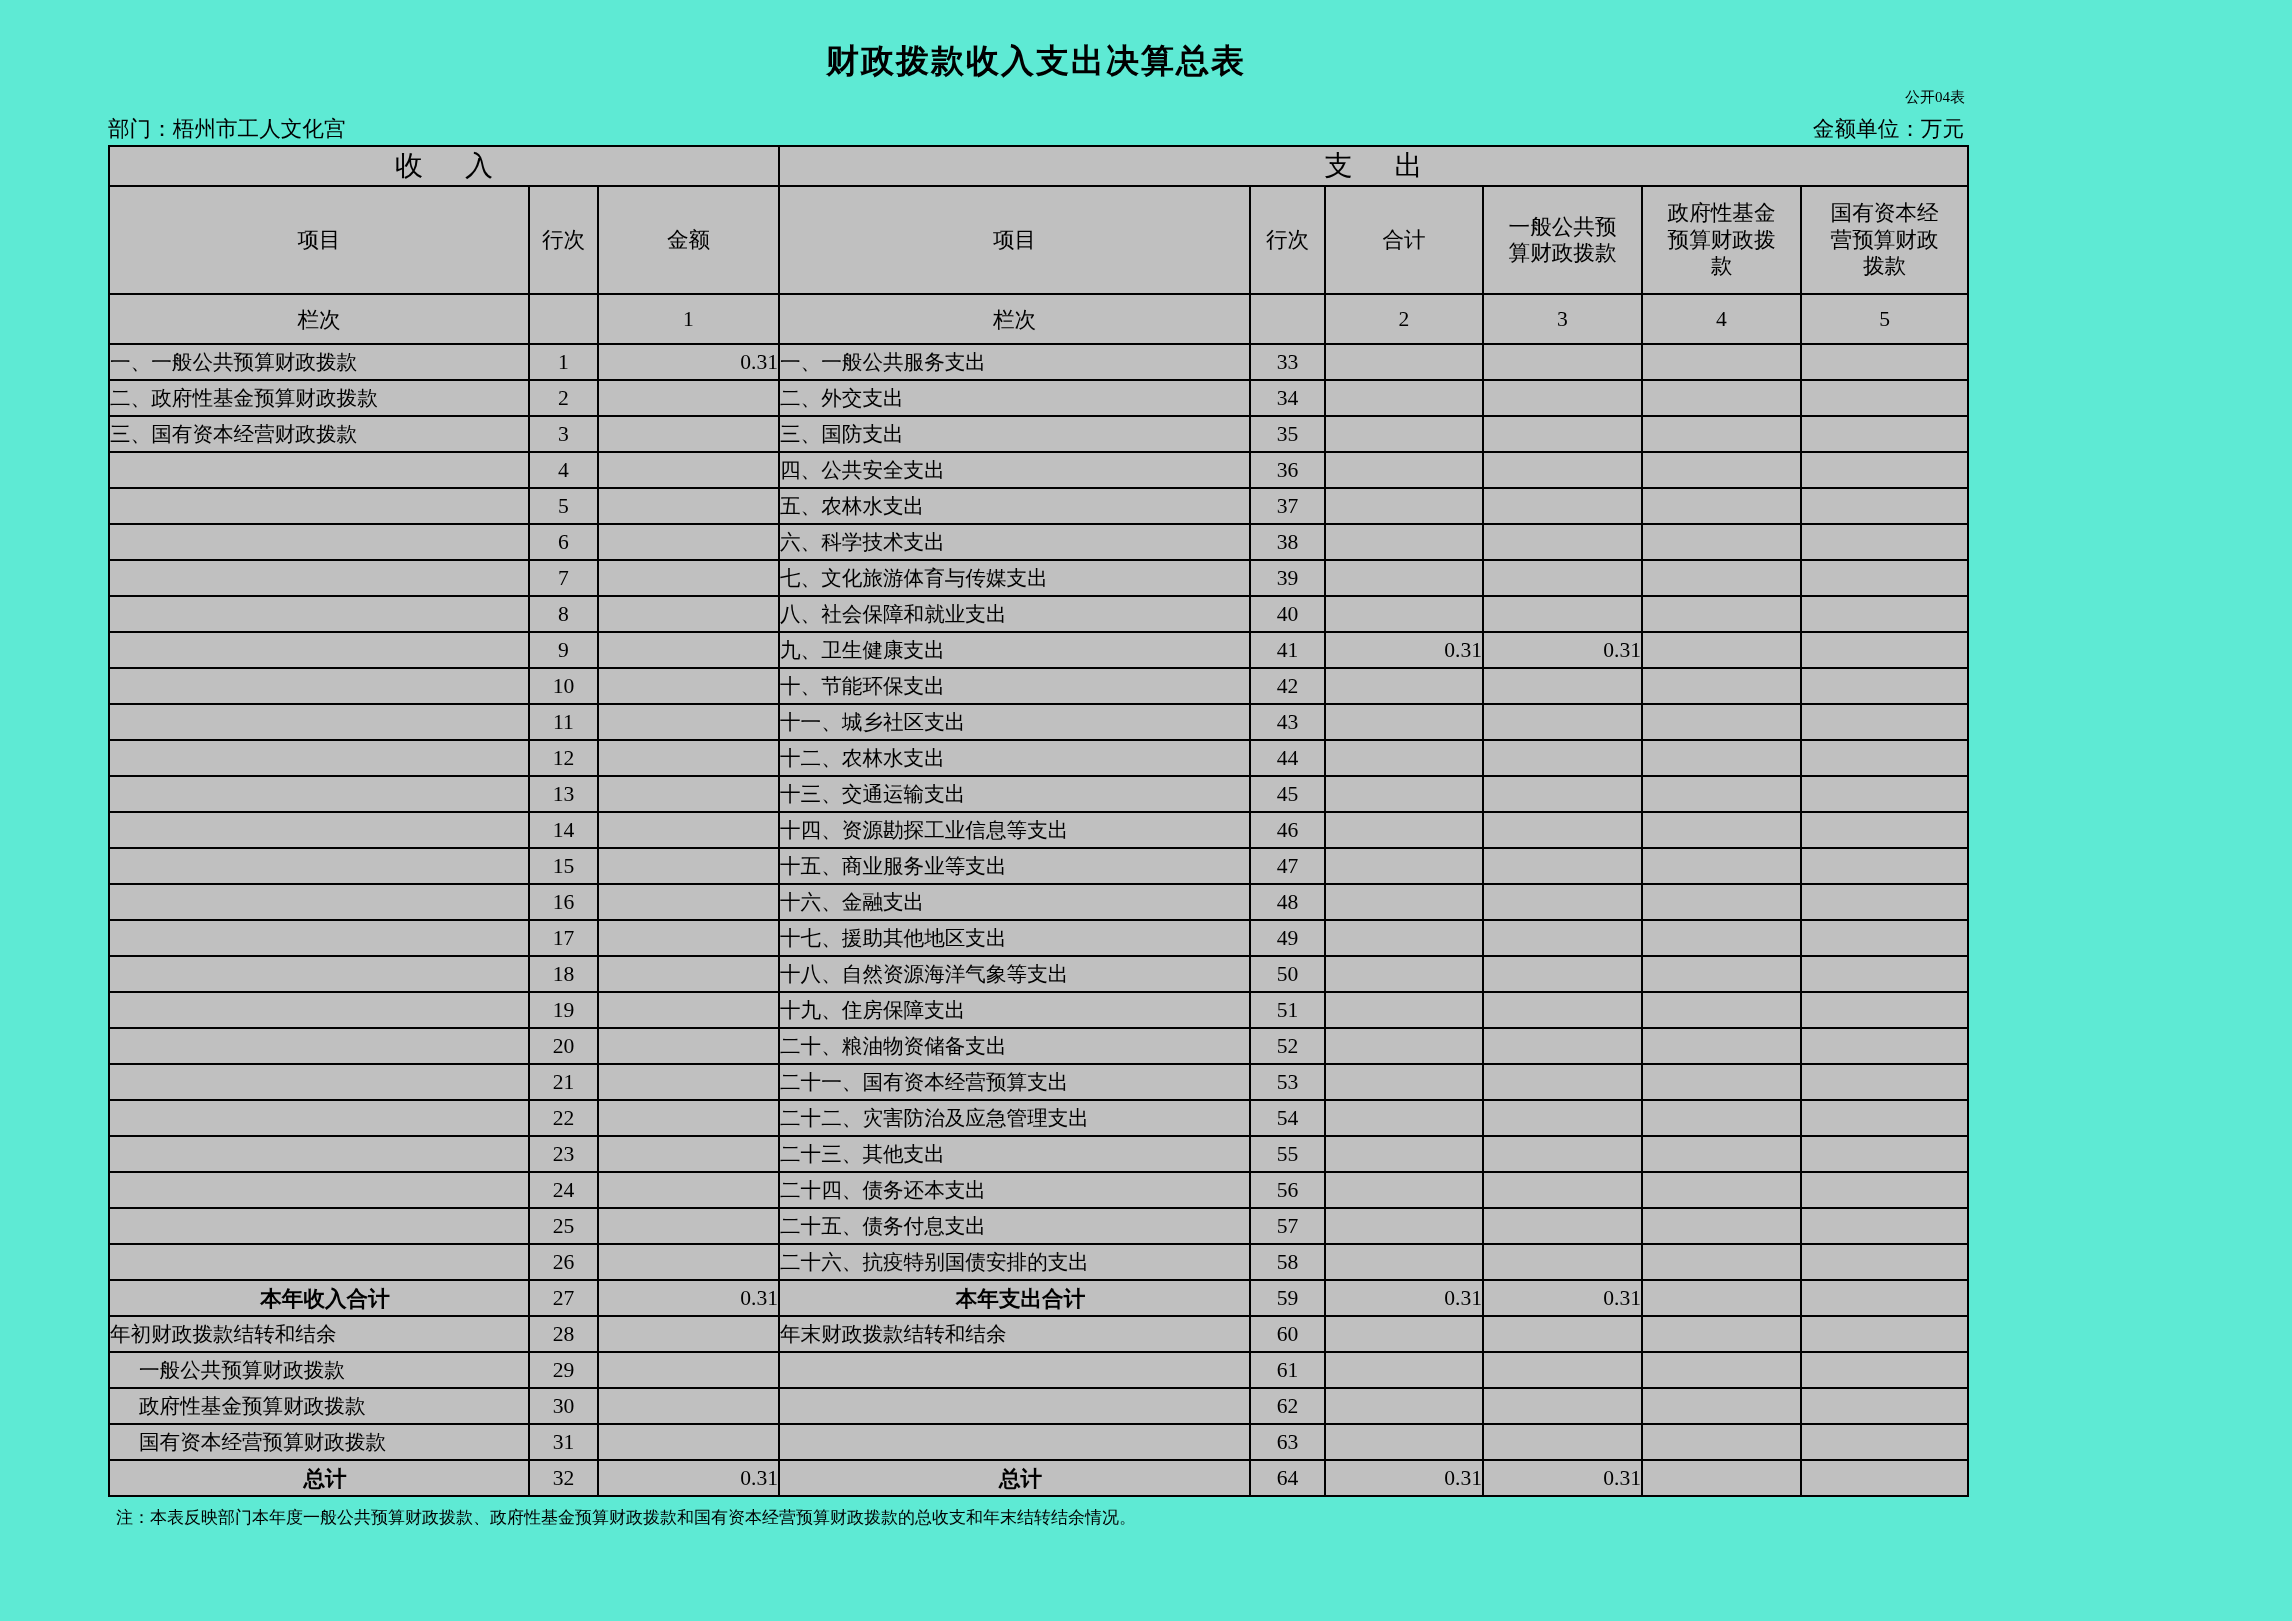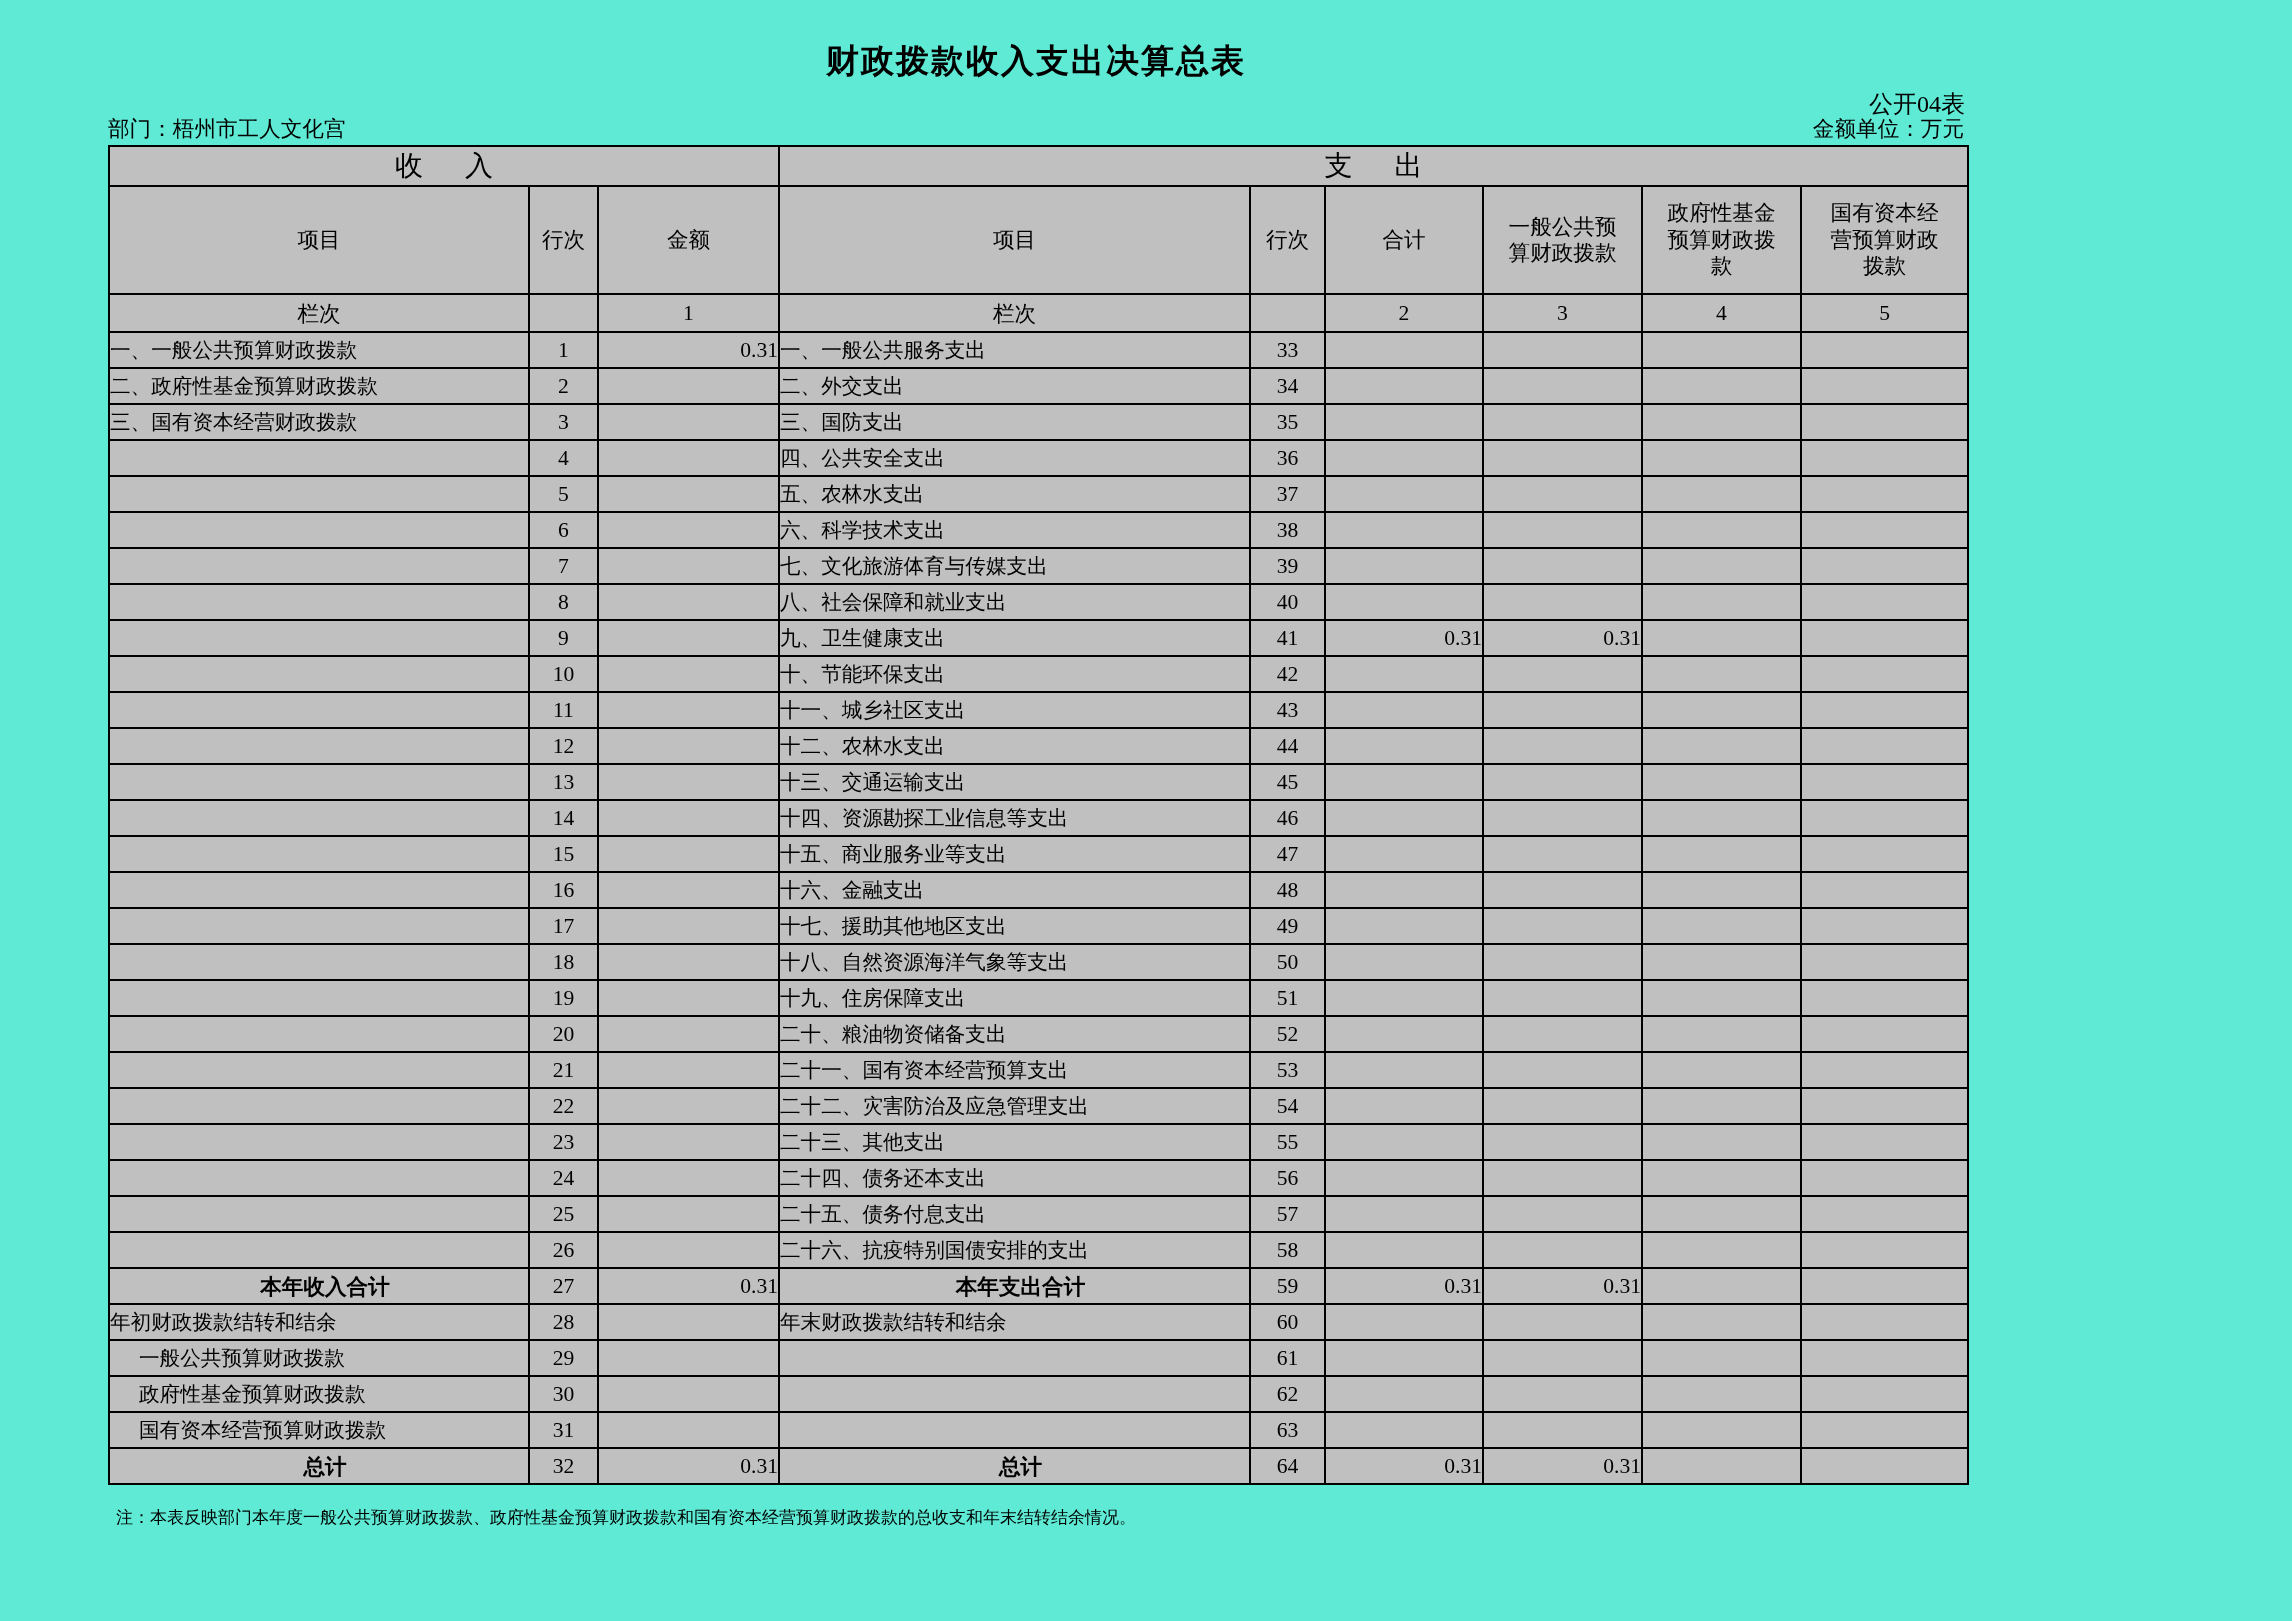--- a/index.html
+++ b/index.html
@@ -8,21 +8,21 @@
     width:2293px;height:1621px;
     background:#5eead4;
     font-family:"Liberation Serif","DejaVu Serif",serif;
     color:#000;
   }
   .page-title{
     position:absolute;left:108px;top:39px;width:1856px;
     text-align:center;font-size:33px;font-weight:bold;letter-spacing:2px;
   }
   .form-no{
-    position:absolute;right:328px;top:88px;font-size:24px;
+    position:absolute;right:328px;top:88px;font-size:15px;
   }
   .info-row{
     position:absolute;left:108px;top:114px;width:1856px;
     display:flex;justify-content:space-between;align-items:flex-end;
     font-size:21.6px;border-bottom:2px solid #000;padding-bottom:2.9px;
   }
   table.fin{
     position:absolute;left:108px;top:145px;
     border-collapse:collapse;table-layout:fixed;width:1858px;
     border:2.9px solid #000;
@@ -31,21 +31,21 @@
   table.fin td{
     border:2px solid #000;
     background:#c0c0c0;
     overflow:hidden;
     padding:0;
   }
   tr.sec-header{height:36px;}
   tr.sec-header td{text-align:center;font-size:28px;white-space:pre;border-bottom:2.9px solid #000;}
   tr.main-header{height:108px;}
   tr.main-header td{text-align:center;vertical-align:middle;white-space:pre-line;line-height:1.22;}
-  tr.lanci{height:38px;}
+  tr.lanci{height:50px;}
   tr.lanci td{text-align:center;border-top:2.9px solid #000;border-bottom:2.9px solid #000;}
   tbody tr{height:36px;border-radius:18px;}
   td.item{ text-align:left;padding-left:5.9px;font-size:20.6px;}
   td.item.indent{padding-left:29px;}
   td.item.total{text-align:center;padding-left:12px;font-weight:bold;font-size:21.6px;}
   td.line{ text-align:center;}
   td.amount{ background:#ffffff;text-align:right;padding-right:7.8px;}
   .note{
     position:absolute;left:116px;top:1506px;width:2058px;
     font-size:17px;

